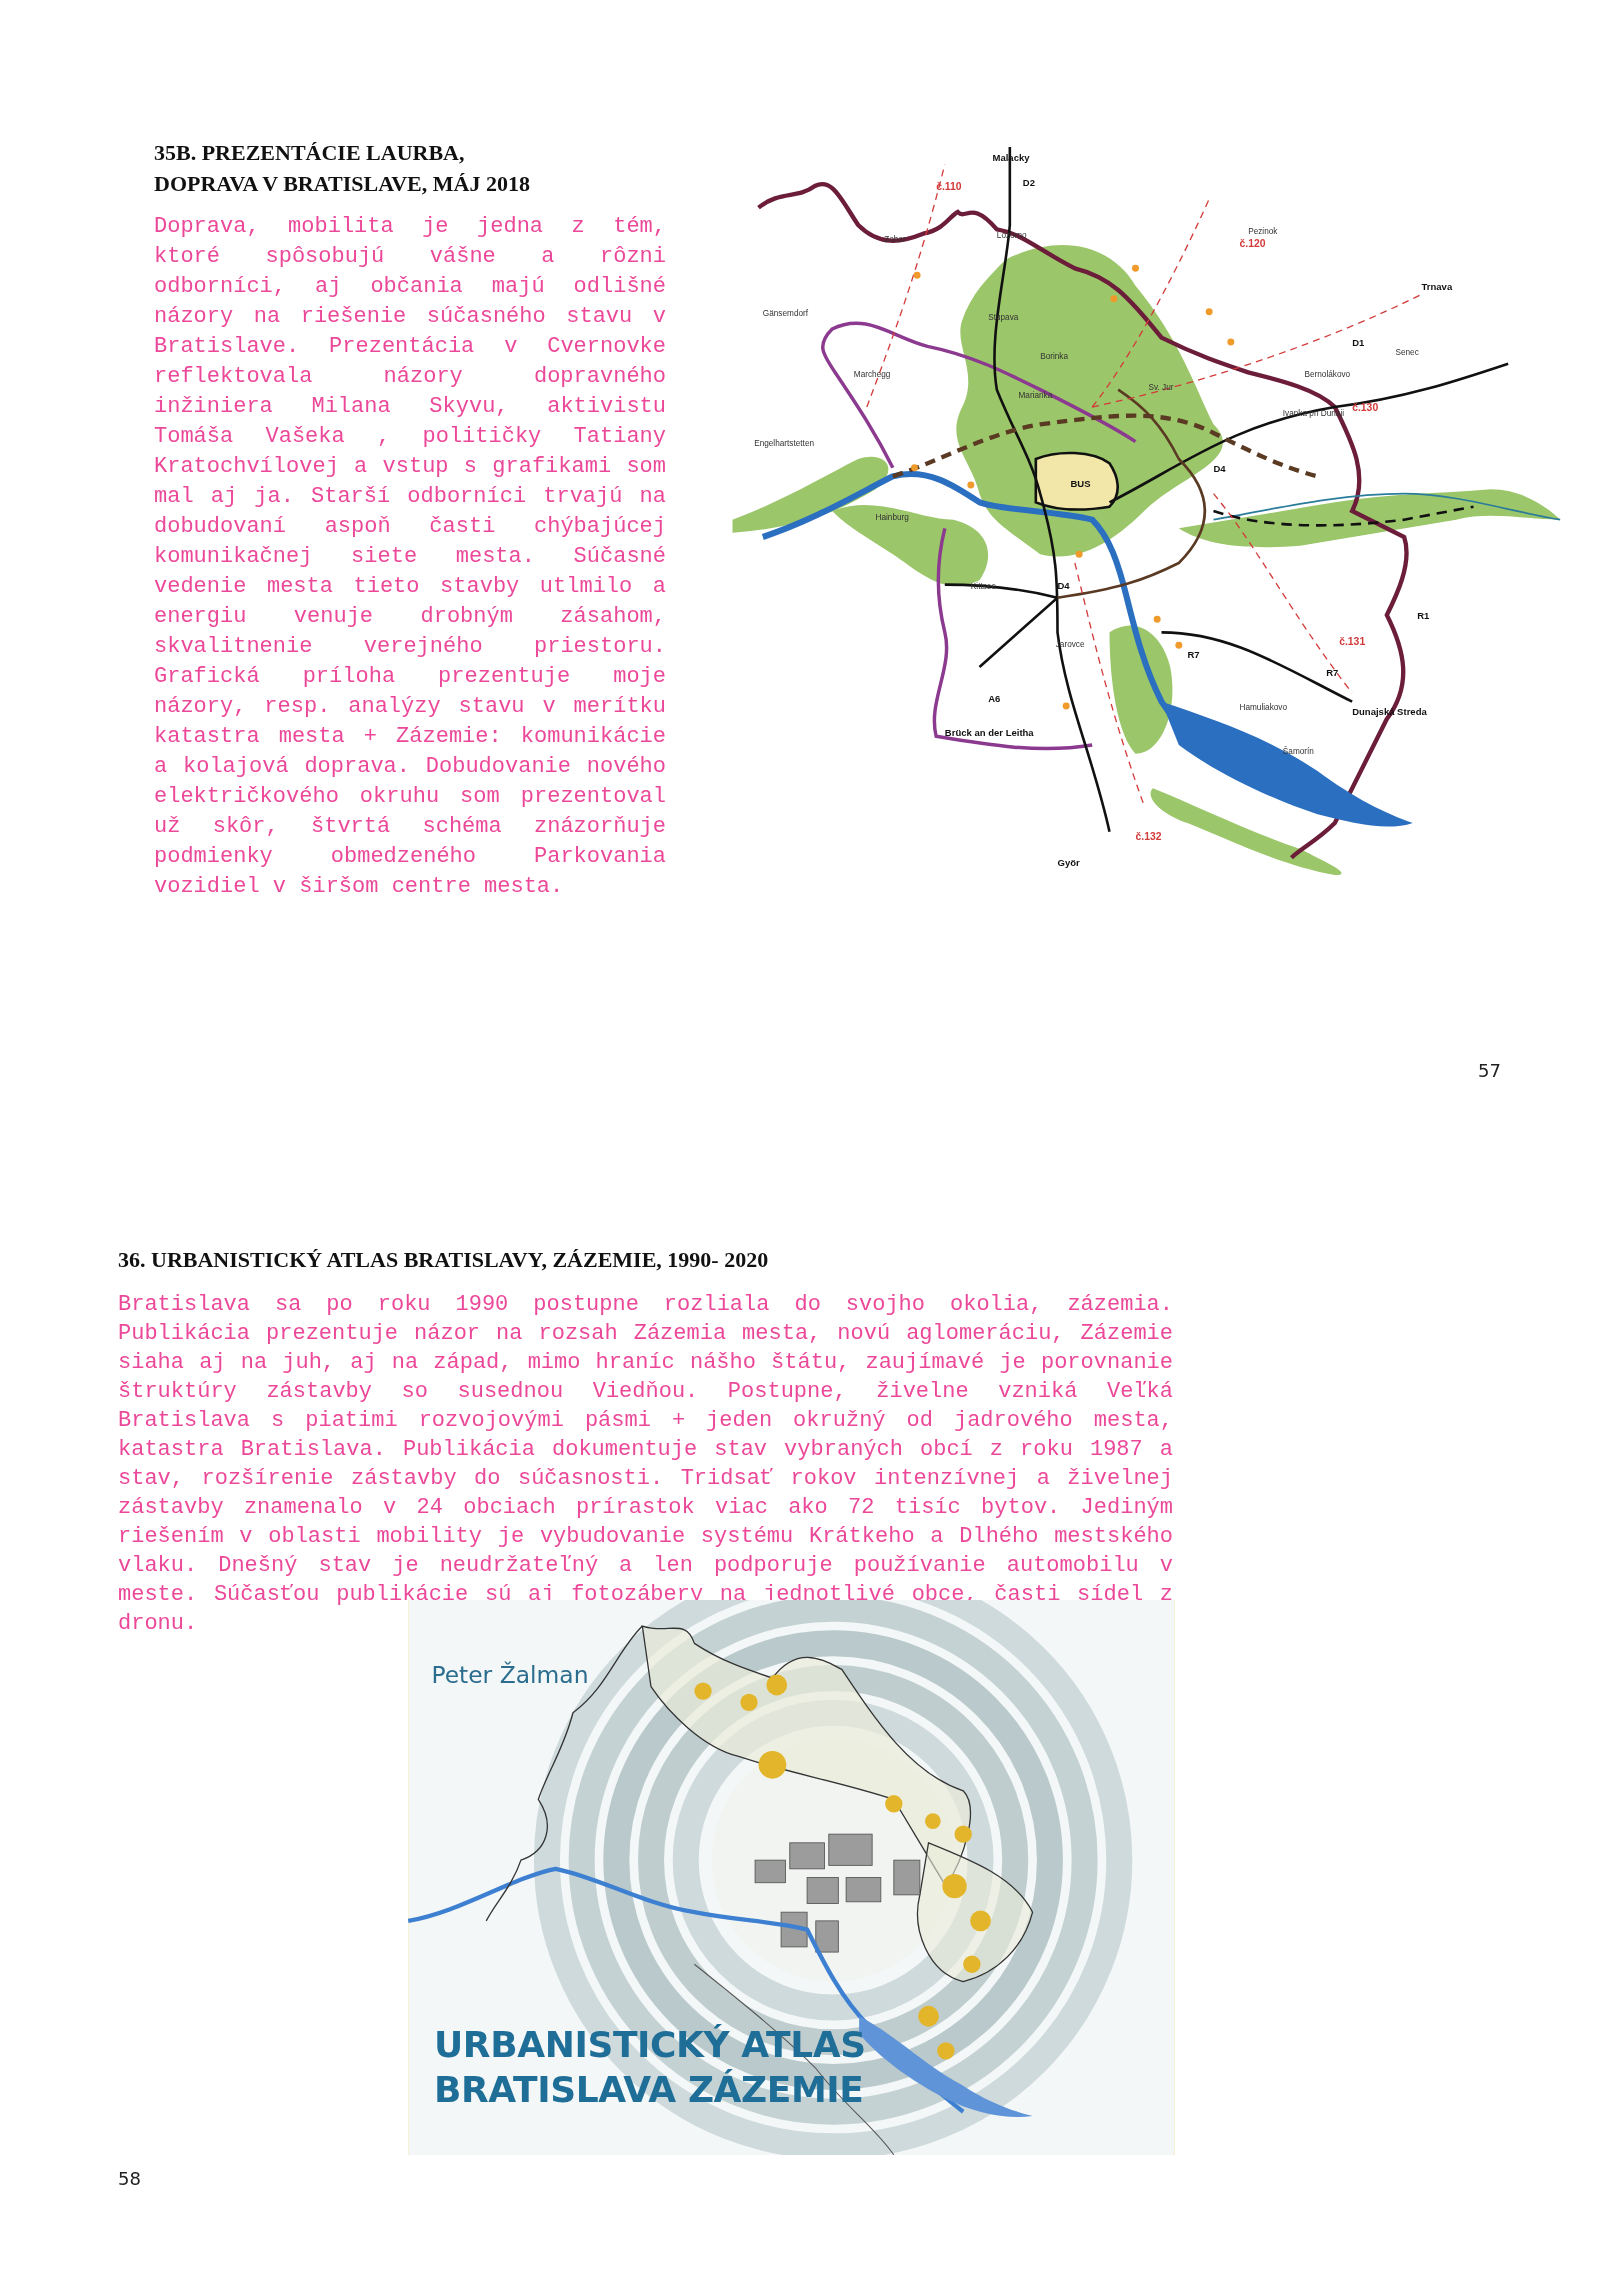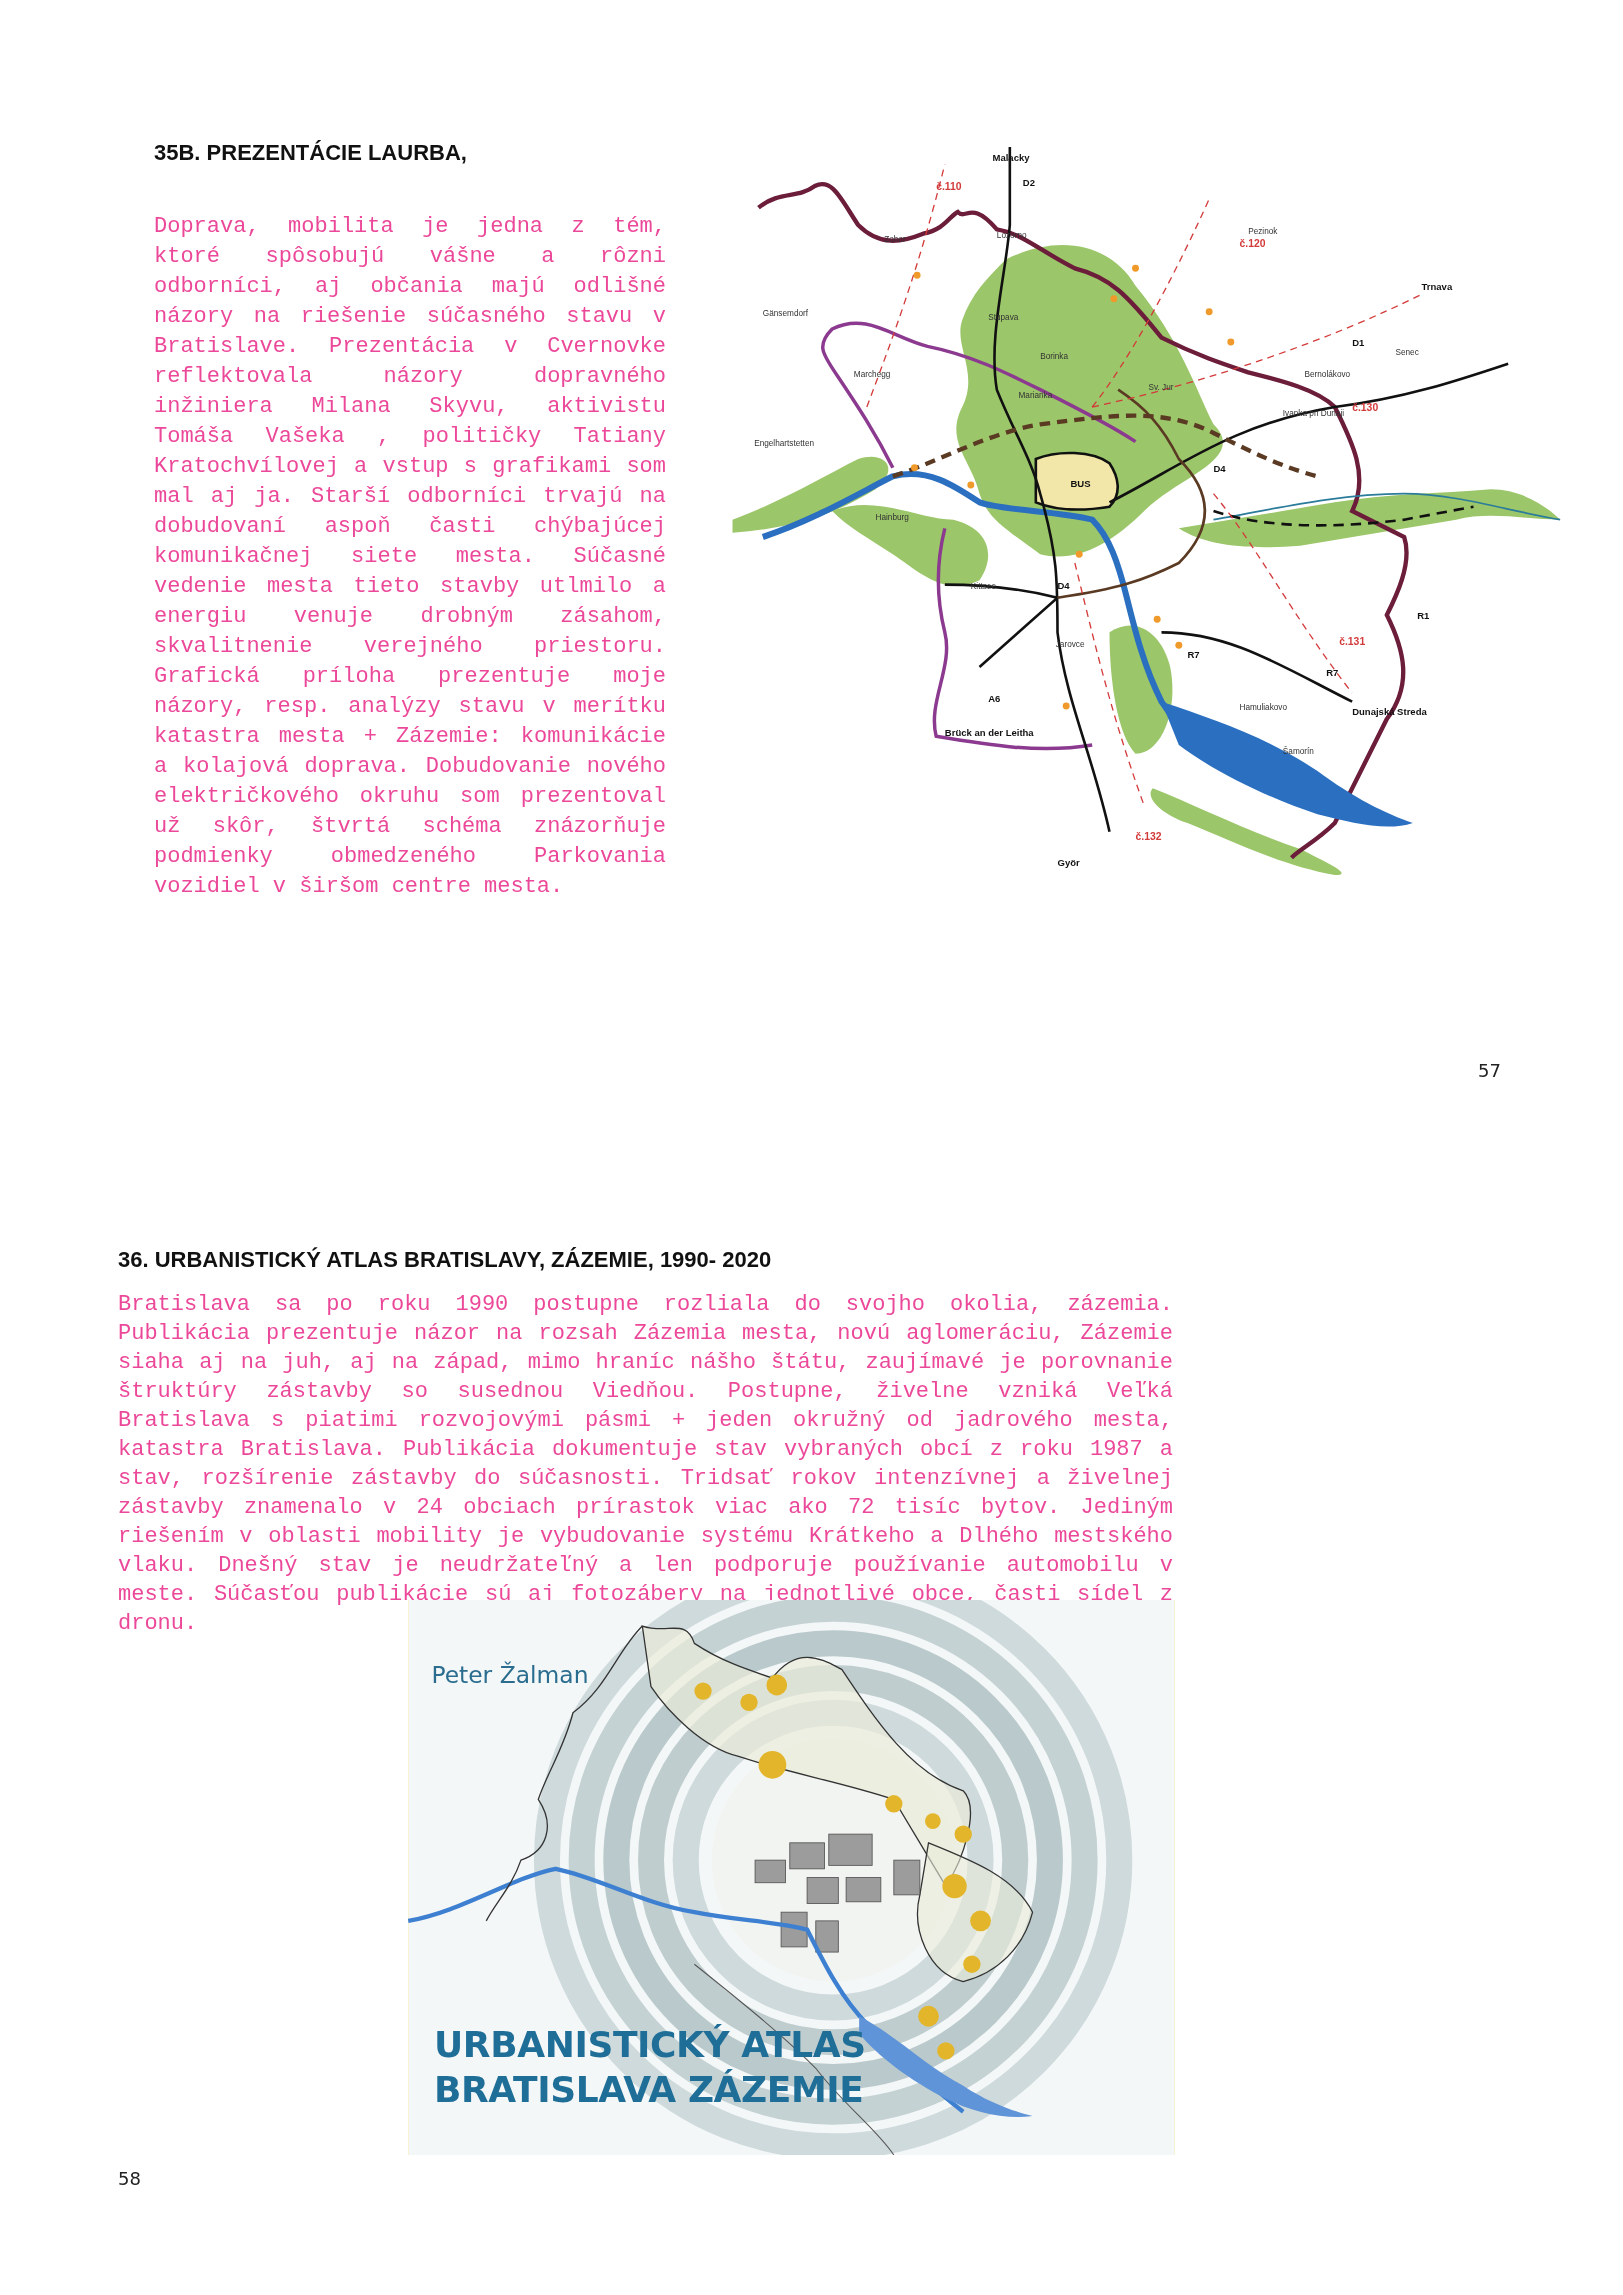--- a/index.html
+++ b/index.html
@@ -1,17 +1,17 @@
 <!DOCTYPE html>
 <html style="font-size:14px"><head>
 <meta charset="utf-8">
 <style>
   html, body { margin: 0; padding: 0; background: #ffffff; }
   body { width: 1623px; height: 2295px; position: relative; overflow: hidden; font-family: "DejaVu Serif", serif; color: #1a1a1a; }
-  .heading { position: absolute; font-family: Liberation Sans, sans-serif; font-weight: bold; color: #111; letter-spacing: 0px; }
+  .heading { position: absolute; font-family: Liberation Serif, serif; font-weight: bold; color: #111; letter-spacing: 0px; }
   .h35 { left: 154px; top: 137px; width: 555px; font-size: 22px; line-height: 31px; }
   .h36 { left: 118px; top: 1244px; width: 1075px; font-size: 22px; line-height: 31px; }
   .body-text { position: absolute; font-family: Liberation Mono, monospace; text-align: justify; color: #ec4899; }
   .t35 { left: 154px; top: 212px; width: 512px; font-size: 22px; line-height: 30px; }
   .t36 { left: 118px; top: 1290px; width: 1055px; font-size: 22px; line-height: 29px; }
   .page-num { position: absolute; font-family: "DejaVu Sans", sans-serif; font-size: 18px; color: #222; }
   .pn57 { left: 1478px; top: 1060px; }
   .pn58 { left: 118px; top: 2168px; }
 
   
@@ -27,20 +27,21 @@
   .cover-author { position: absolute; left: 23.4px; top: 61px; font-family: "DejaVu Sans", sans-serif; font-size: 23.4px; color: #2a6d8f; }
   .cover-title { position: absolute; left: 26px; top: 382px; font-family: "DejaVu Sans", sans-serif; font-weight: bold; color: #1f6e98; margin-top: 40px; }
   .ct1, .ct2 { font-size: 36px; line-height: 45px; letter-spacing: -0.4px; }
   .ct3 { font-size: 59px; line-height: 68px; letter-spacing: -0.9px; }
 </style>
 </head>
 <body>
 
 <div class="heading h35">
   <div>35B. PREZENTÁCIE LAURBA,</div>
+  <div>DOPRAVA V BRATISLAVE, MÁJ 2018</div>
 </div>
 <div class="body-text t35">Doprava, mobilita je jedna z tém, ktoré spôsobujú vášne a rôzni odborníci, aj občania majú odlišné názory na riešenie súčasného stavu v Bratislave. Prezentácia v Cvernovke reflektovala názory dopravného inžiniera Milana Skyvu, aktivistu Tomáša Vašeka , političky Tatiany Kratochvílovej a vstup s grafikami som mal aj ja. Starší odborníci trvajú na dobudovaní aspoň časti chýbajúcej komunikačnej siete mesta. Súčasné vedenie mesta tieto stavby utlmilo a energiu venuje drobným zásahom, skvalitnenie verejného priestoru. Grafická príloha prezentuje moje názory, resp. analýzy stavu v merítku katastra mesta + Zázemie: komunikácie a kolajová doprava. Dobudovanie nového električkového okruhu som prezentoval už skôr, štvrtá schéma znázorňuje podmienky obmedzeného Parkovania vozidiel v širšom centre mesta.</div>
 
 <div class="map35">
   <svg viewBox="0 0 1000 840">
 
     <g fill="#9cc66a">
       <path d="M320,130 C380,100 440,110 470,160 C520,220 540,280 560,320 C600,360 520,380 480,420 C440,460 400,480 360,470 C320,440 300,430 290,400 C280,360 250,340 270,300 C290,260 260,230 270,200 C280,170 300,150 320,130 Z"></path>
       <path d="M5,430 C60,410 110,380 150,360 C180,350 200,370 170,395 C130,420 80,440 5,445 Z"></path>
       <path d="M120,420 C170,400 220,430 260,430 C300,440 310,470 290,500 C250,520 220,490 190,470 C160,450 140,440 120,420 Z"></path>

